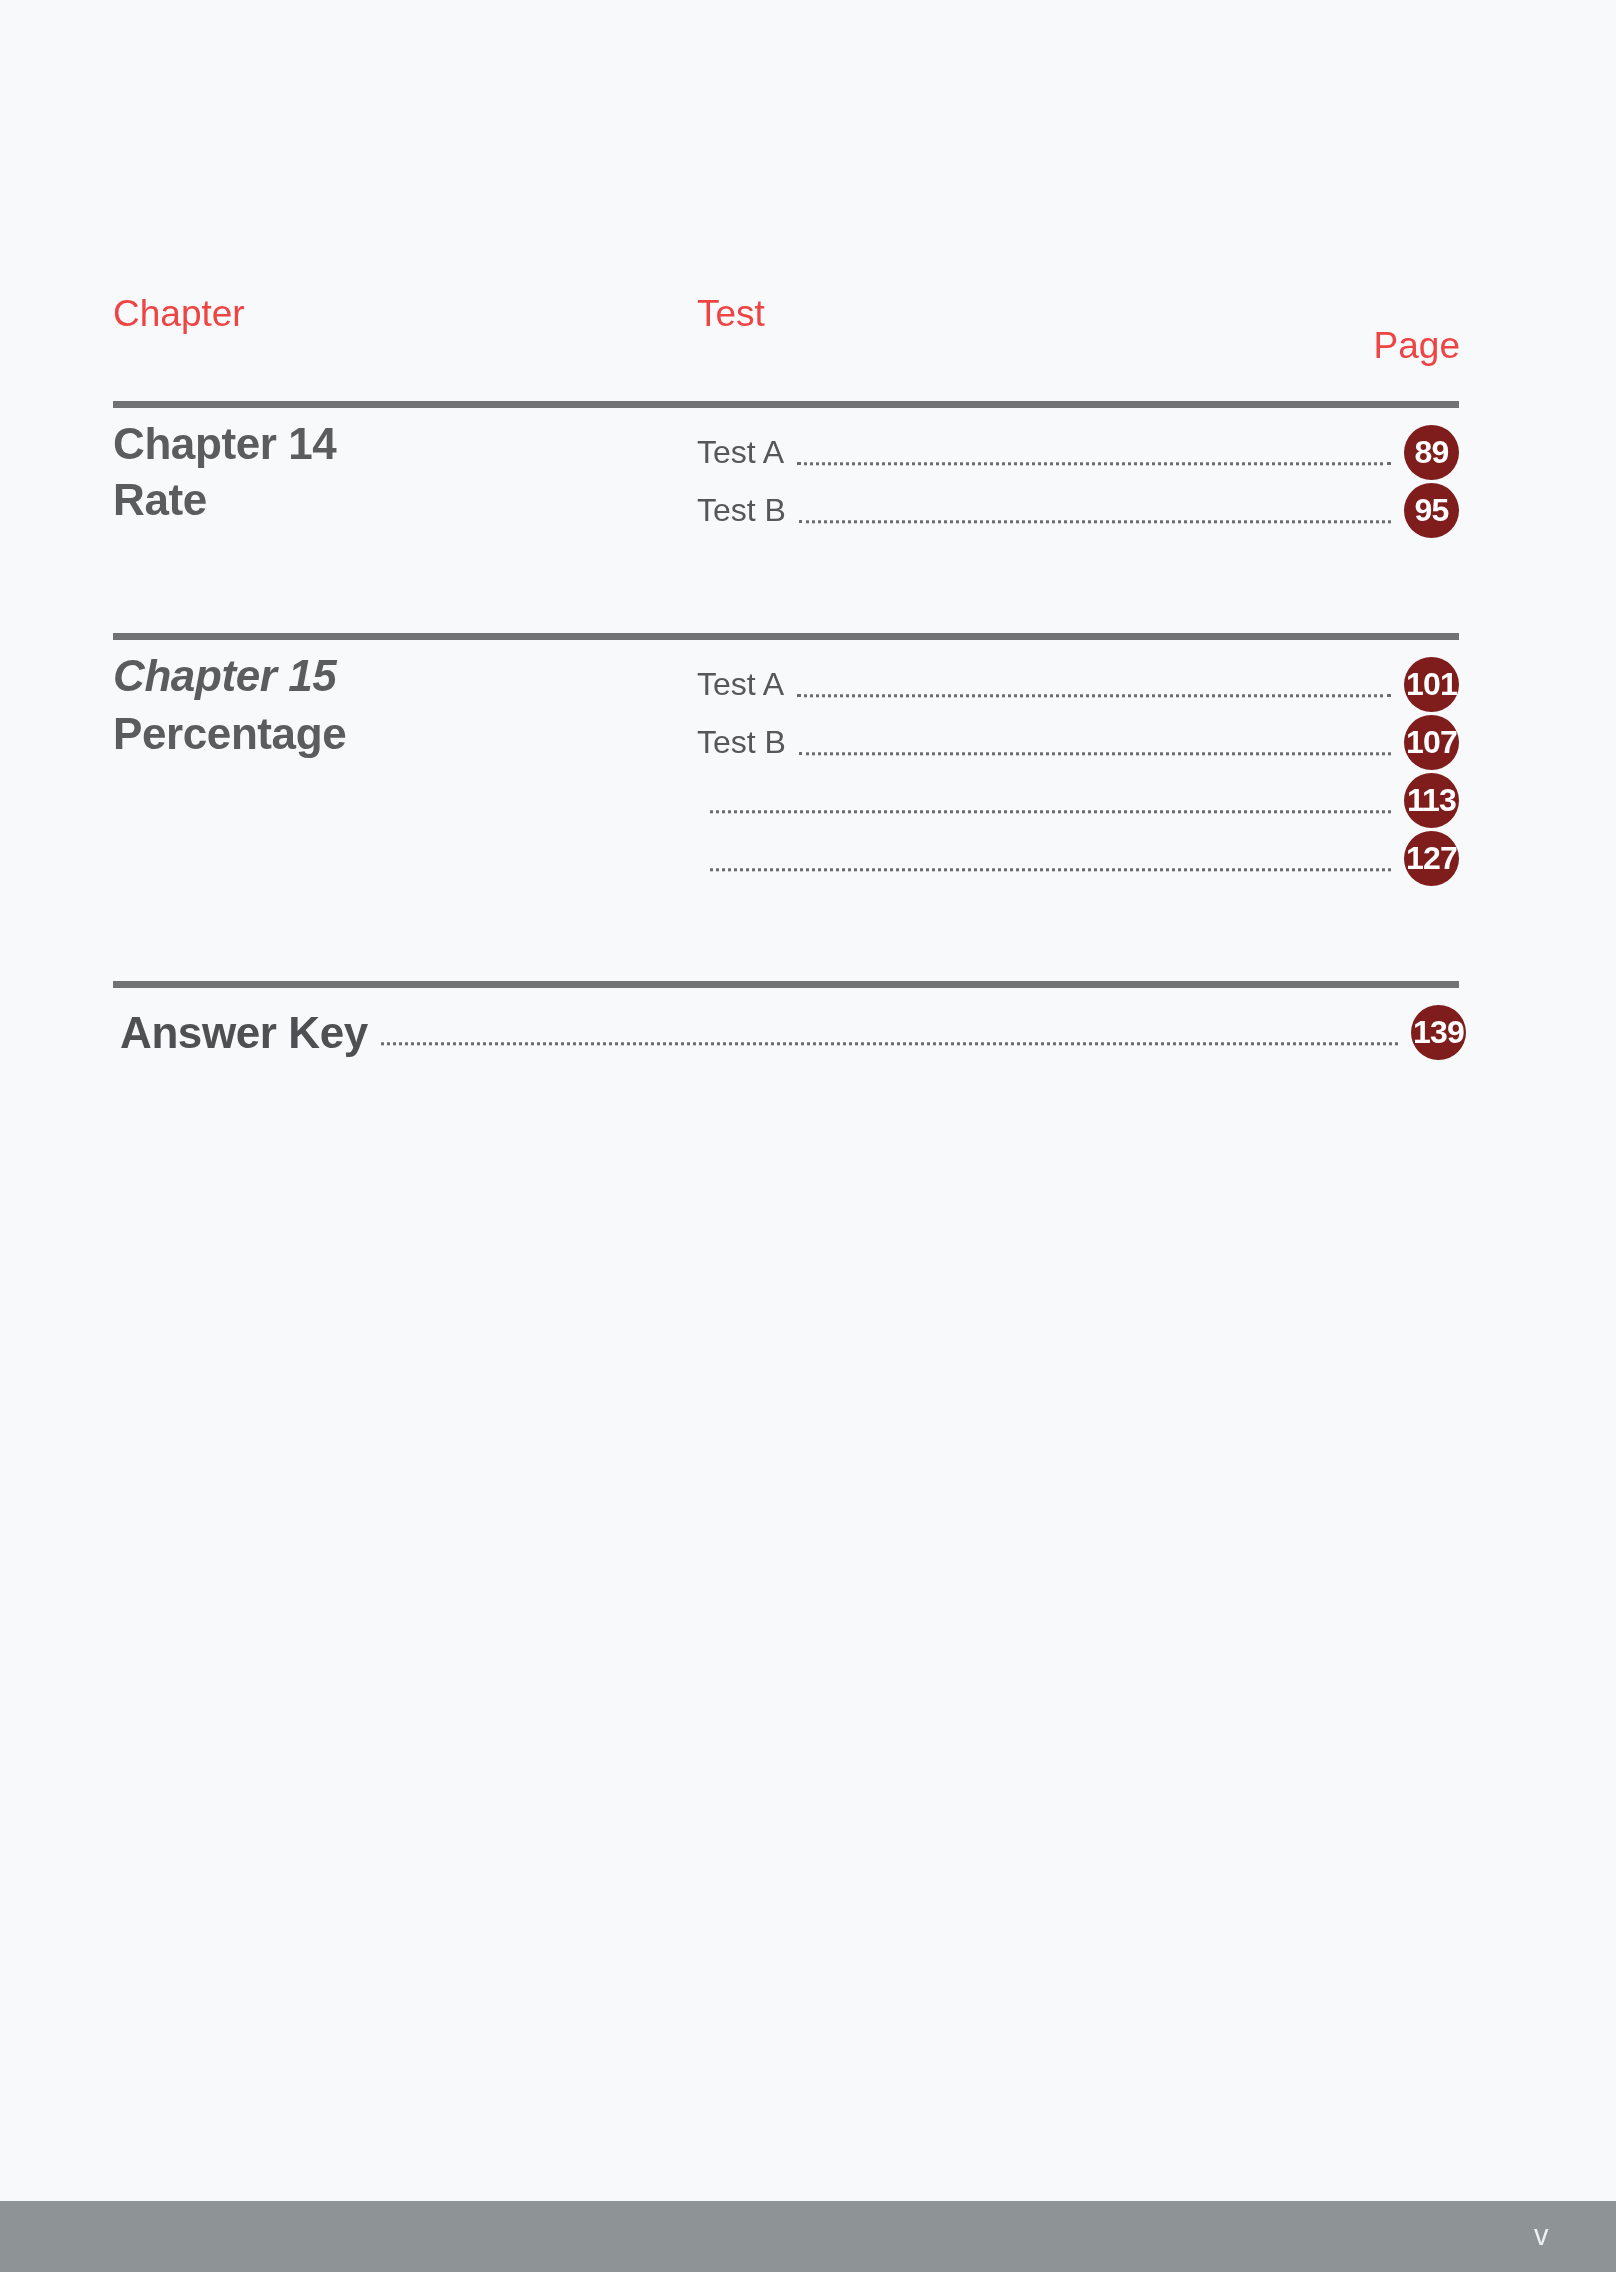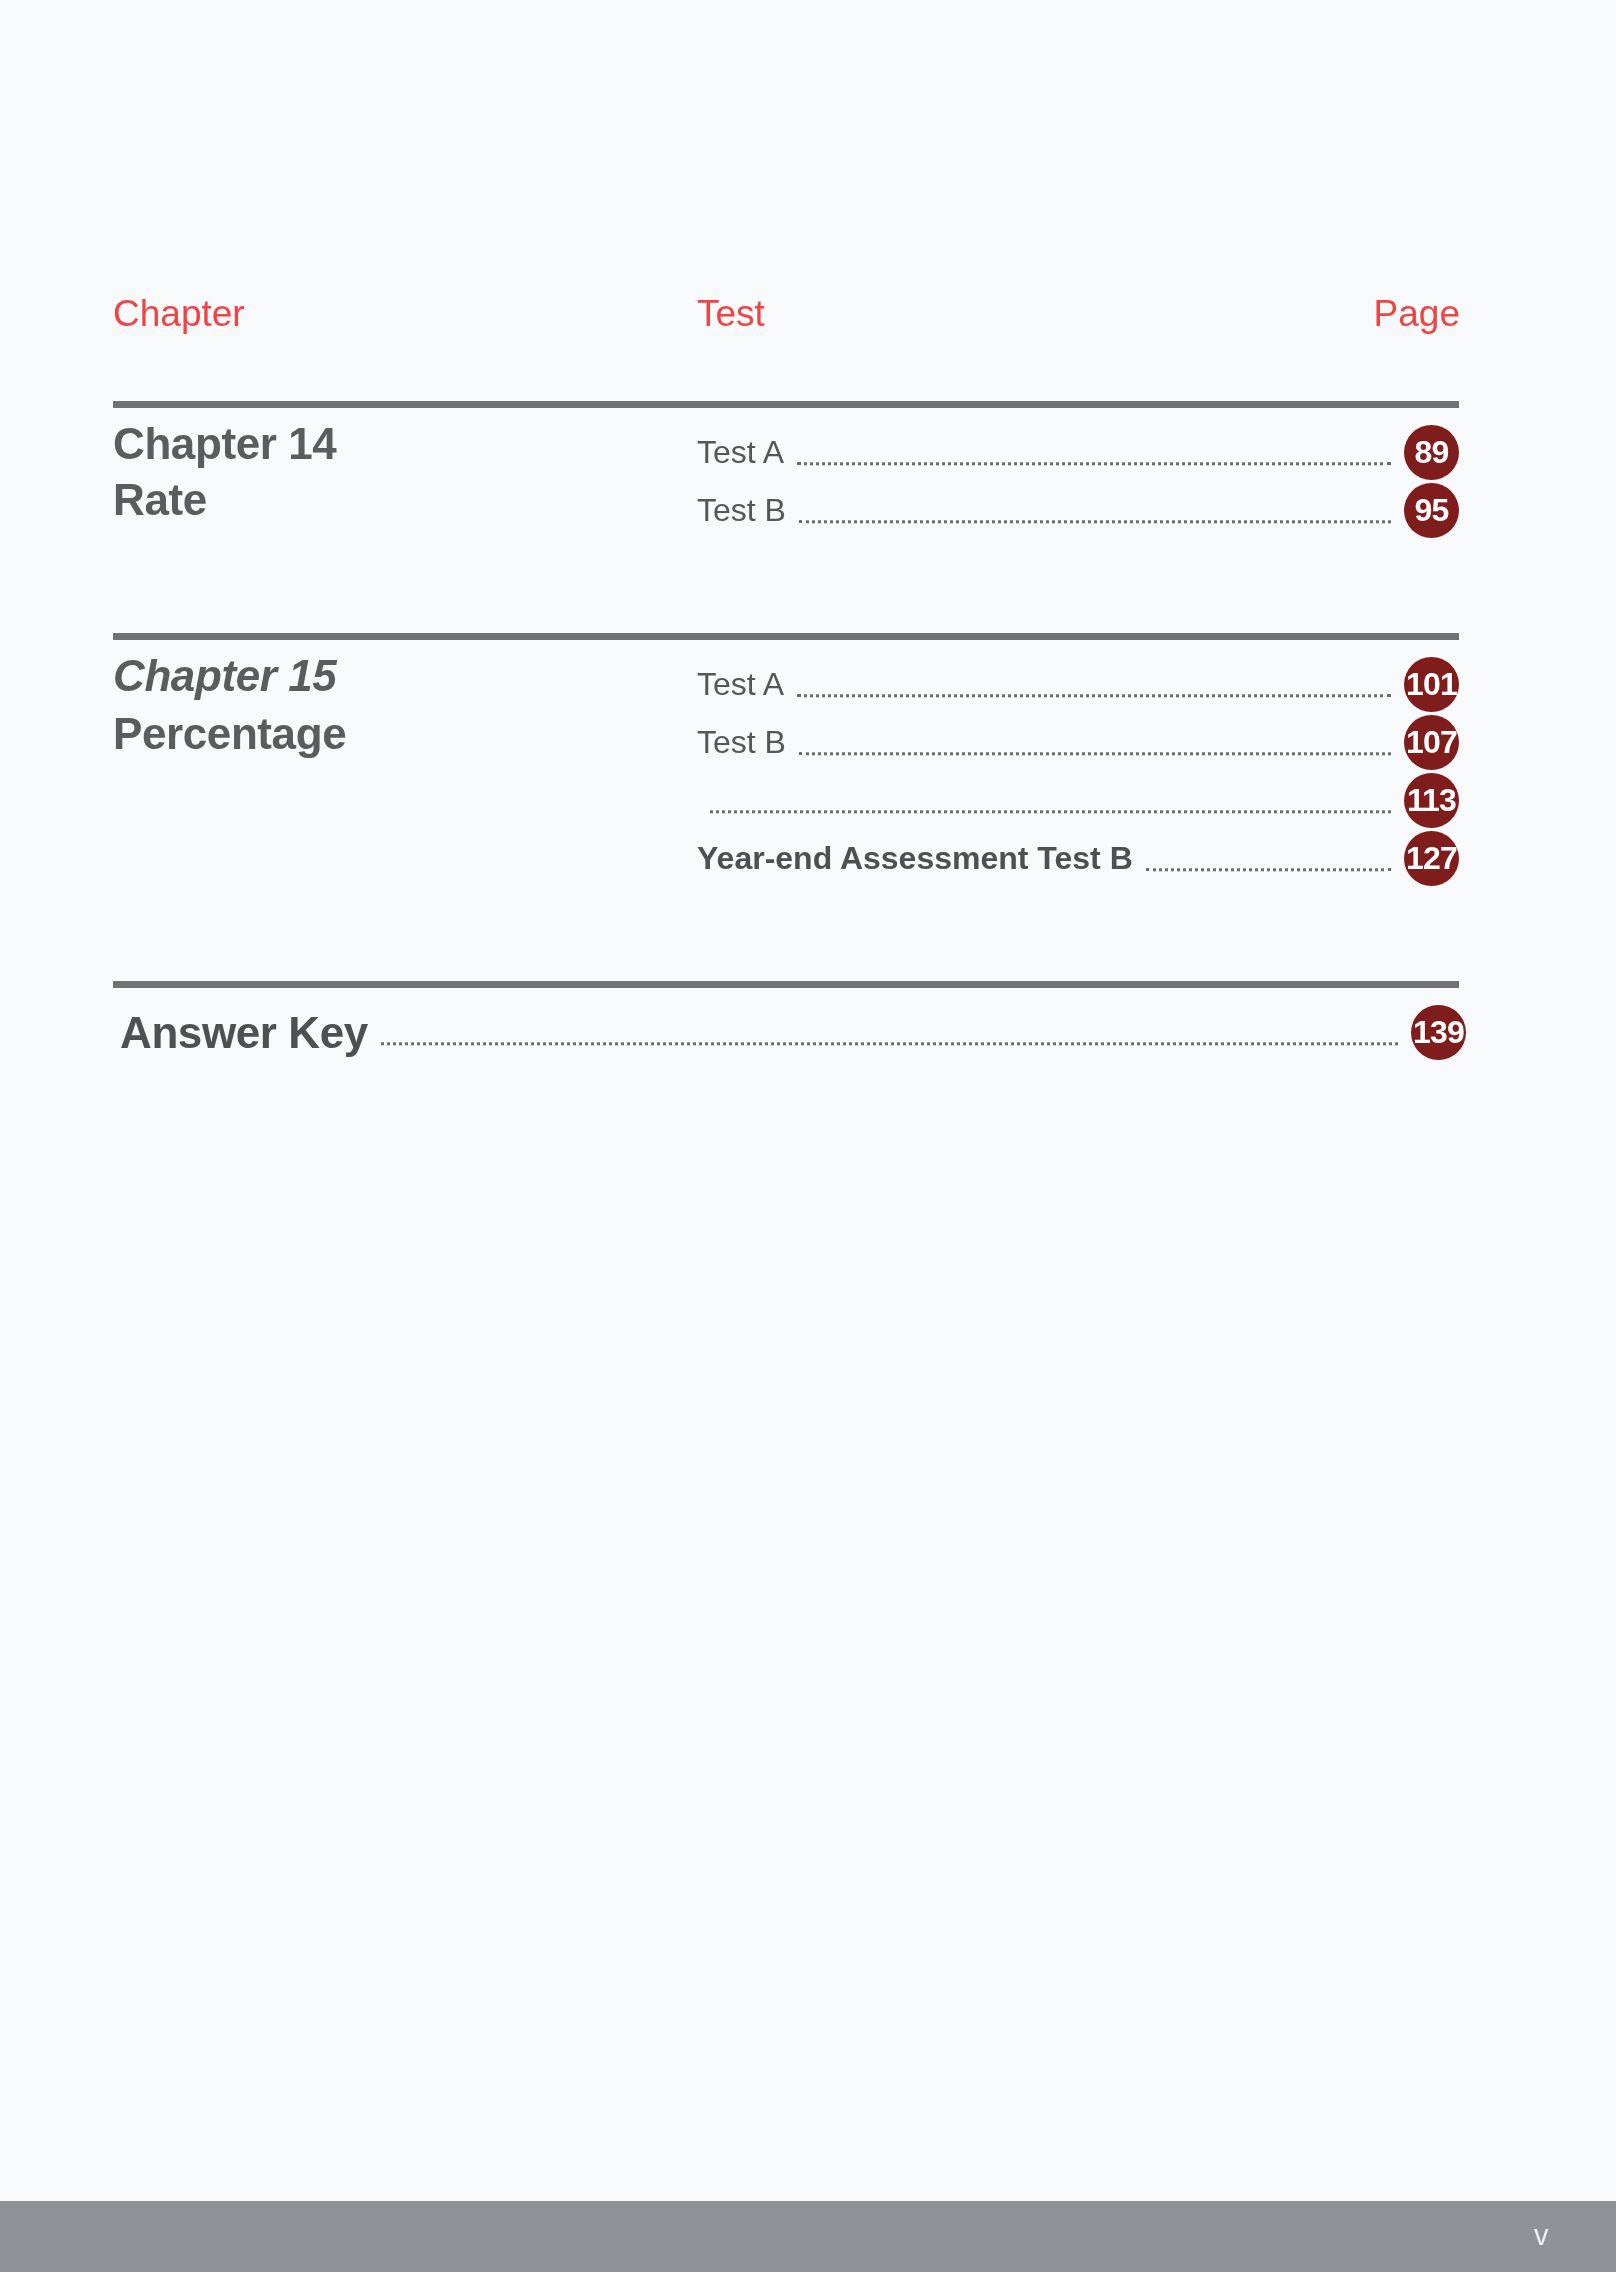--- a/index.html
+++ b/index.html
@@ -54,21 +54,21 @@
   .footer .pagenum {
     position: absolute; left: 1534px; top: 18px;
     font-size: 29px; color: #eef0f1;
   }
 </style>
 </head>
 <body>
 
 <div class="hdr" style="left:113px;">Chapter</div>
 <div class="hdr" style="left:697px;text-align:right;">Test</div>
-<div class="hdr" style="left:1373px; width:87px; text-align:right;">Page</div>
+<div class="hdr" style="left:1373px; width:87px; text-align:right;margin-top:32px;">Page</div>
 
 <div class="rule" style="top:401px;"></div>
 <div class="chapter-title" style="top:415px;">Chapter 14</div>
 <div class="chapter-title" style="top:471px;">Rate</div>
 
 <div class="row" style="top:424px;">
   <span class="label">Test A</span>
   <span class="dots"></span>
   <span class="badge">89</span>
 </div>
@@ -90,21 +90,20 @@
 <div class="row" style="top:714px;">
   <span class="label">Test B</span>
   <span class="dots"></span>
   <span class="badge">107</span>
 </div>
 <div class="row" style="top:772px;">
   <span class="dots"></span>
   <span class="badge">113</span>
 </div>
 <div class="row" style="top:830px;">
-  <span class="label bold">Year-end Assessment Test B</span>
   <span class="dots"></span>
   <span class="badge">127</span>
 </div>
 
 <div class="rule" style="top:981px;"></div>
 <div class="row full" style="top:1004px;margin-left:7px;">
   <span class="label big">Answer Key</span>
   <span class="dots"></span>
   <span class="badge">139</span>
 </div>

